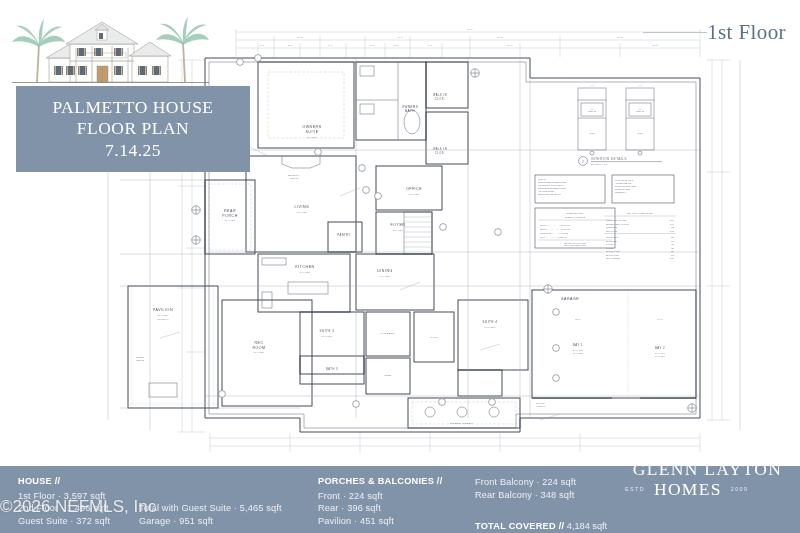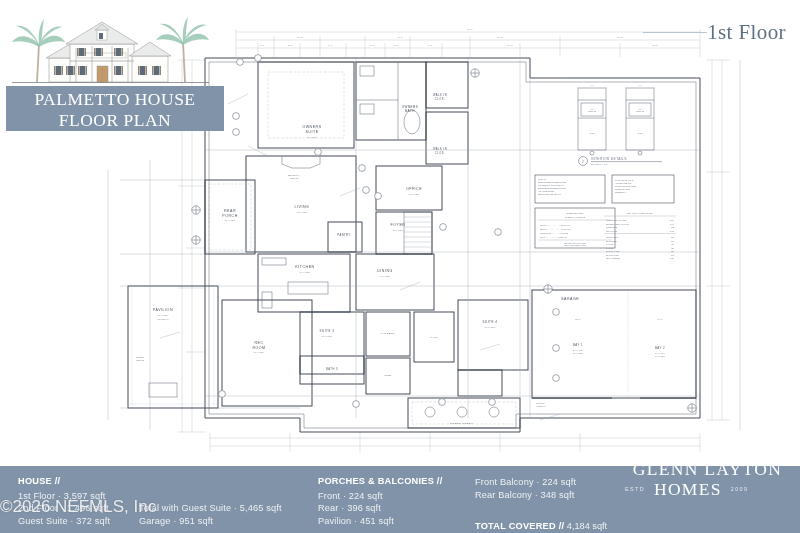--- a/index.html
+++ b/index.html
@@ -9,22 +9,22 @@
   #sheet{position:relative;width:800px;height:533px;background:#ffffff;overflow:hidden;}
 
   
   #plan-canvas{position:absolute;left:0;top:0;width:800px;height:460px;}
   #plan-canvas svg{display:block;}
 
   
   #elevation{position:absolute;left:4px;top:4px;width:210px;height:100px;}
 
   
-  #title-block{position:absolute;left:6px;top:86px;width:218px;
-               background:#8193a8;padding:0;z-index:6;}
+  #title-block{position:absolute;left:16px;top:86px;width:218px;
+               background:#8193a8;padding:8px;z-index:6;}
   .title-line{display:block;background:#8193a8;color:#ffffff;
               font-family:"Liberation Serif",serif;
               text-align:center;letter-spacing:.5px;white-space:nowrap;}
   #t-line1{font-size:17.5px;line-height:21px;padding:3px 6px 0 6px;}
   #t-line2{font-size:17.5px;line-height:21px;width:152px;margin:0 auto;padding:0 6px;}
   #t-line3{font-size:17.5px;line-height:22px;width:96px;margin:0 auto;padding:0 6px 3px 6px;}
 
   
   #floor-header{position:absolute;right:14px;top:20px;display:flex;align-items:center;
                 gap:0;z-index:6;}
@@ -604,20 +604,21 @@
         <line x1="98.5" y1="62" x2="98.5" y2="78" stroke="#8e8f8c" stroke-width=".3"></line>
 
         <line x1="8" y1="78.5" x2="205" y2="78.5" stroke="#6d6f70" stroke-width=".7"></line>
       </g>
     </svg>
   </div>
 
   <div id="title-block">
     <span class="title-line" id="t-line1">PALMETTO HOUSE</span>
     <span class="title-line" id="t-line2">FLOOR PLAN</span>
+    <span class="title-line" id="t-line3">7.14.25</span>
   </div>
 
   <div id="floor-header">
     <span id="floor-rule"></span>
     <span id="floor-label">1st Floor</span>
   </div>
 
   <div id="watermark">©2026 NEFMLS, Inc</div>
 
   <div id="info-bar">

